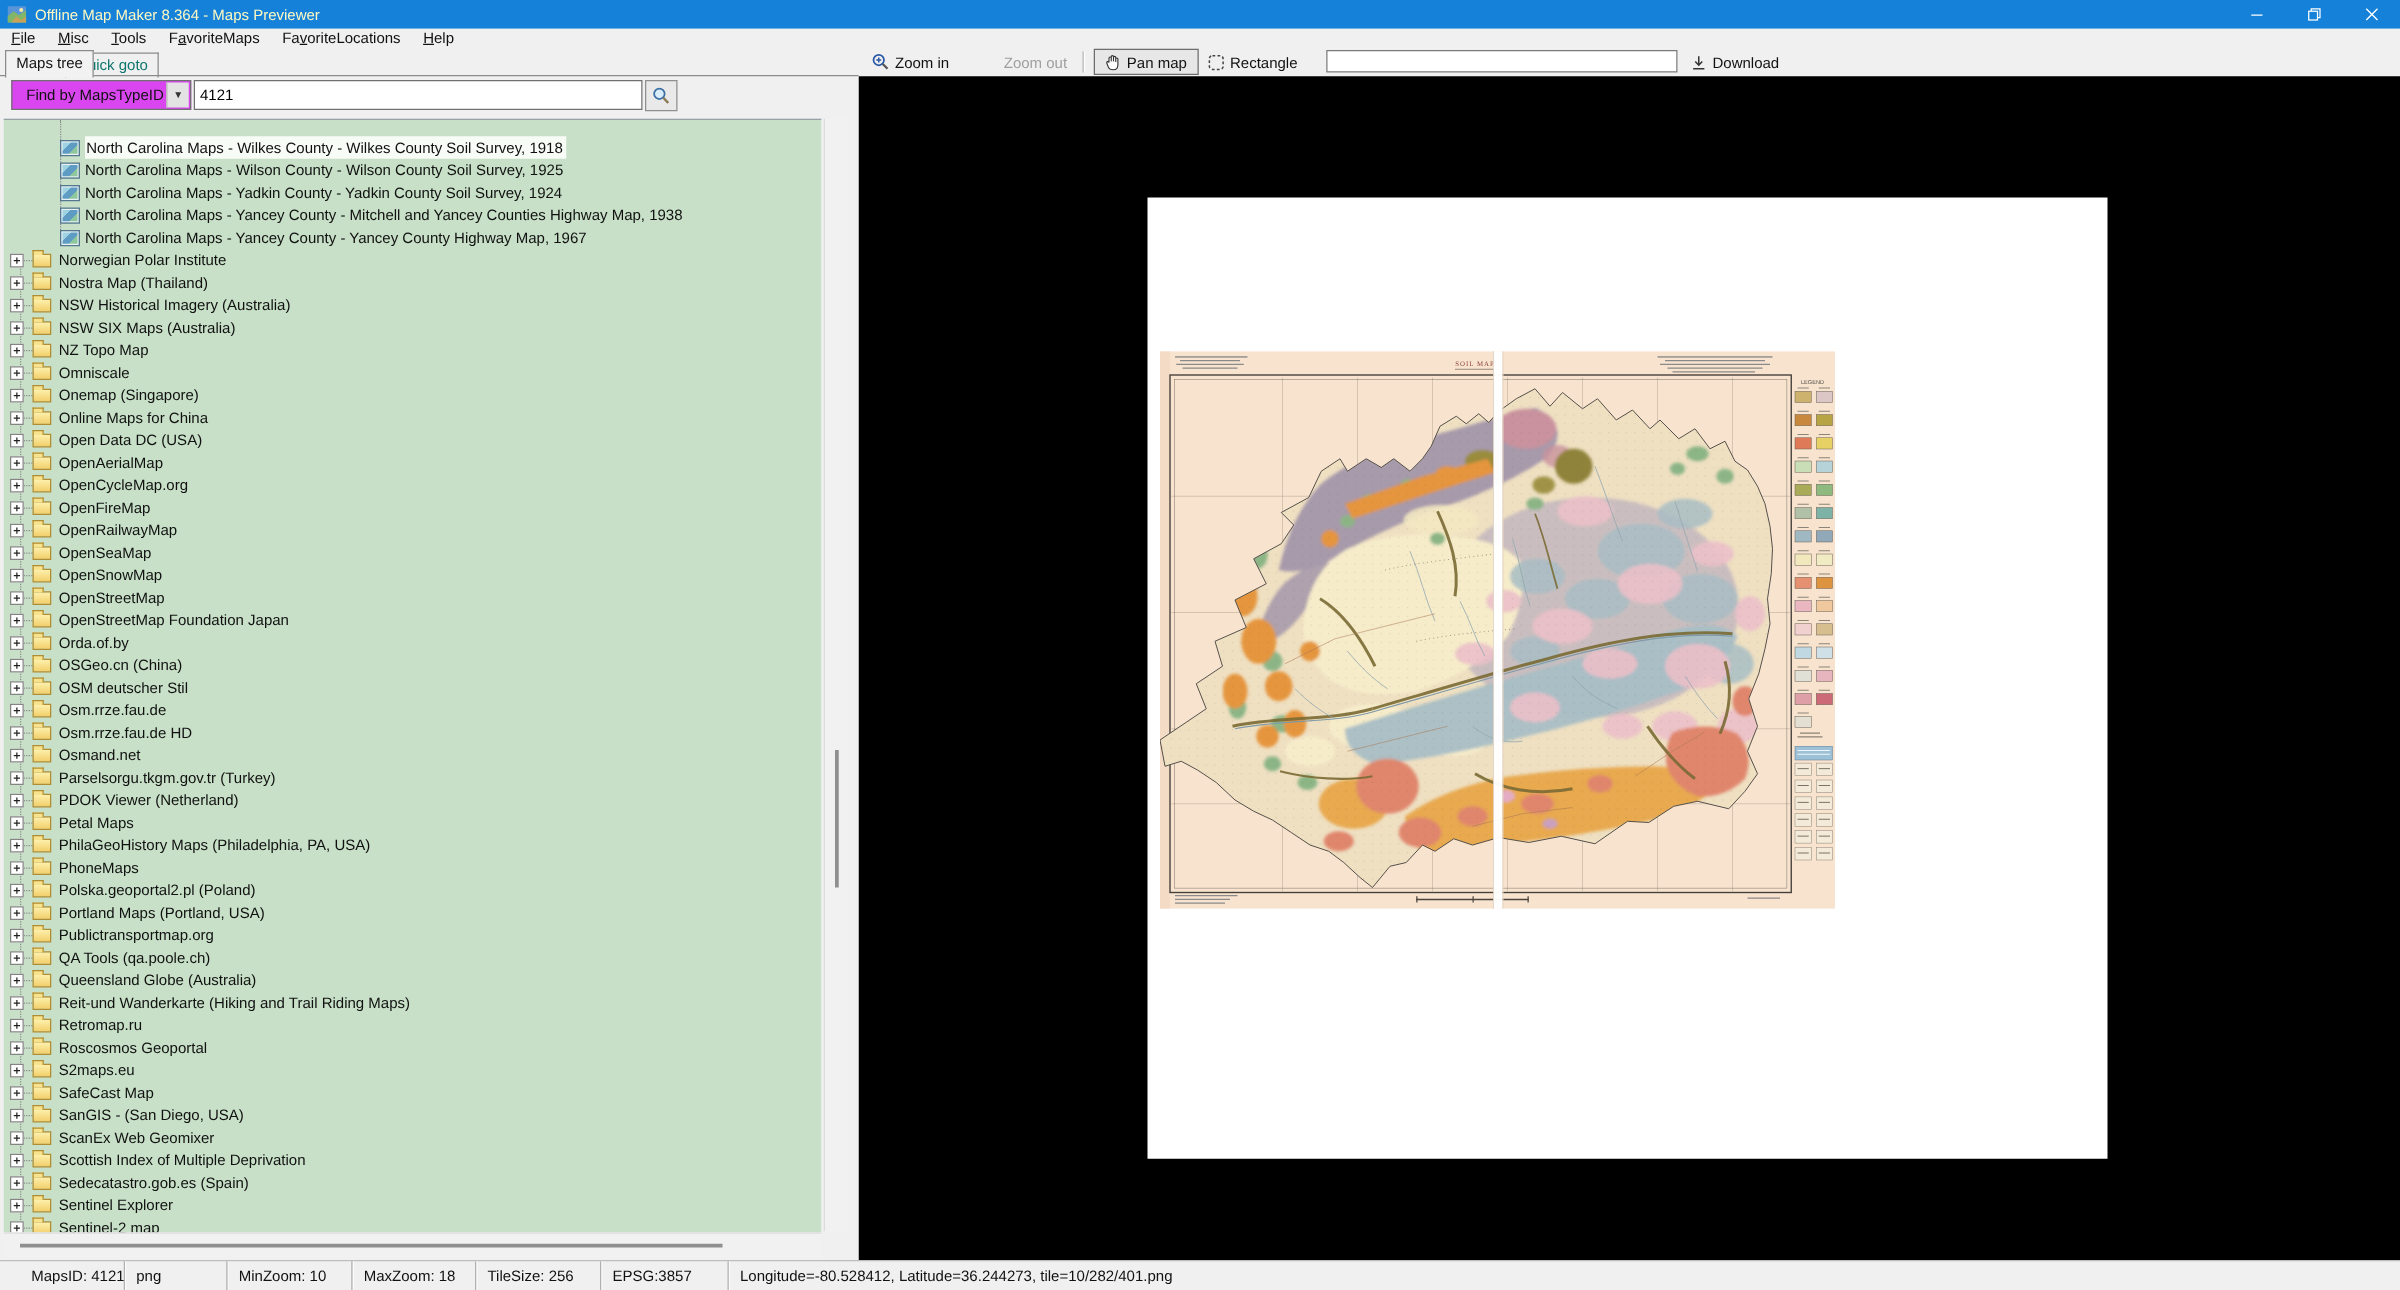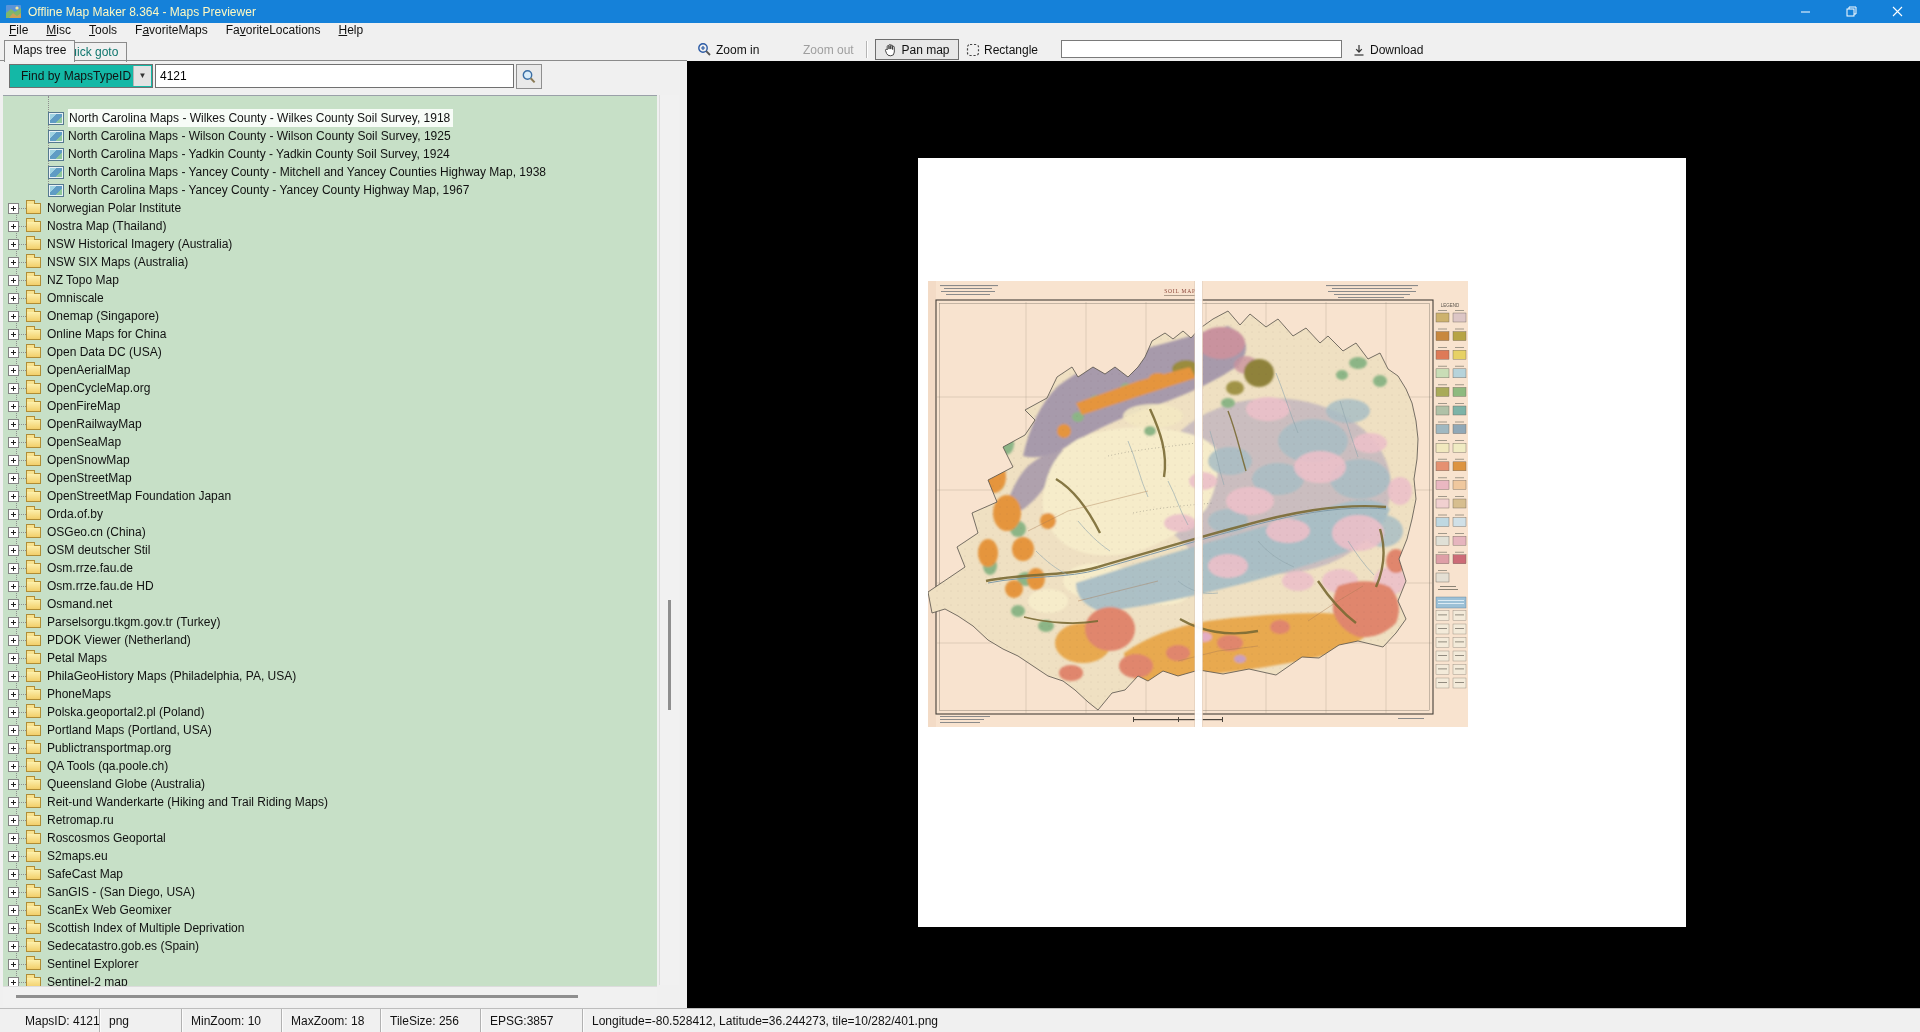--- a/index.html
+++ b/index.html
@@ -21,21 +21,21 @@
   .menuitem u{text-decoration:underline;}
 
   
   #leftpanel{position:absolute;left:0;top:38px;width:584px;height:970px;background:#f0f0f0;}
   .tab{position:absolute;top:2px;height:19px;line-height:18px;padding:0 8px;
        border:1px solid #8b8b8b;border-bottom:none;background:#f0f0f0;}
   #tab-mapstree{left:4px;z-index:2;height:21px;background:#f2f2f2;}
   #tab-quickgoto{left:52px;top:4px;color:#0f766e;}
   #tabline{position:absolute;left:0;top:22px;width:687px;height:1px;background:#8b8b8b;}
 
-  .combo{position:absolute;left:9px;top:26px;width:144px;height:24px;background:#14b8a6;
+  .combo{position:absolute;left:9px;top:26px;width:144px;height:24px;background:#d946ef;
          border:1px solid #707070;line-height:22px;padding-left:11px;box-sizing:border-box;}
   .combo .drop{position:absolute;right:1px;top:1px;bottom:1px;width:17px;background:#e3e3e3;
          border-left:1px solid #b5b5b5;display:flex;align-items:center;justify-content:center;
          font-size:8px;color:#333;}
   .searchinput{position:absolute;left:155px;top:26px;width:359px;height:24px;background:#fff;
          border:1px solid #707070;box-sizing:border-box;font:12px "Liberation Sans",sans-serif;
          padding:0 4px;}
   .searchbtn{position:absolute;left:516px;top:26px;width:26px;height:25px;background:#e9e9e9;
          border:1px solid #8f8f8f;box-sizing:border-box;display:flex;align-items:center;justify-content:center;}
 

